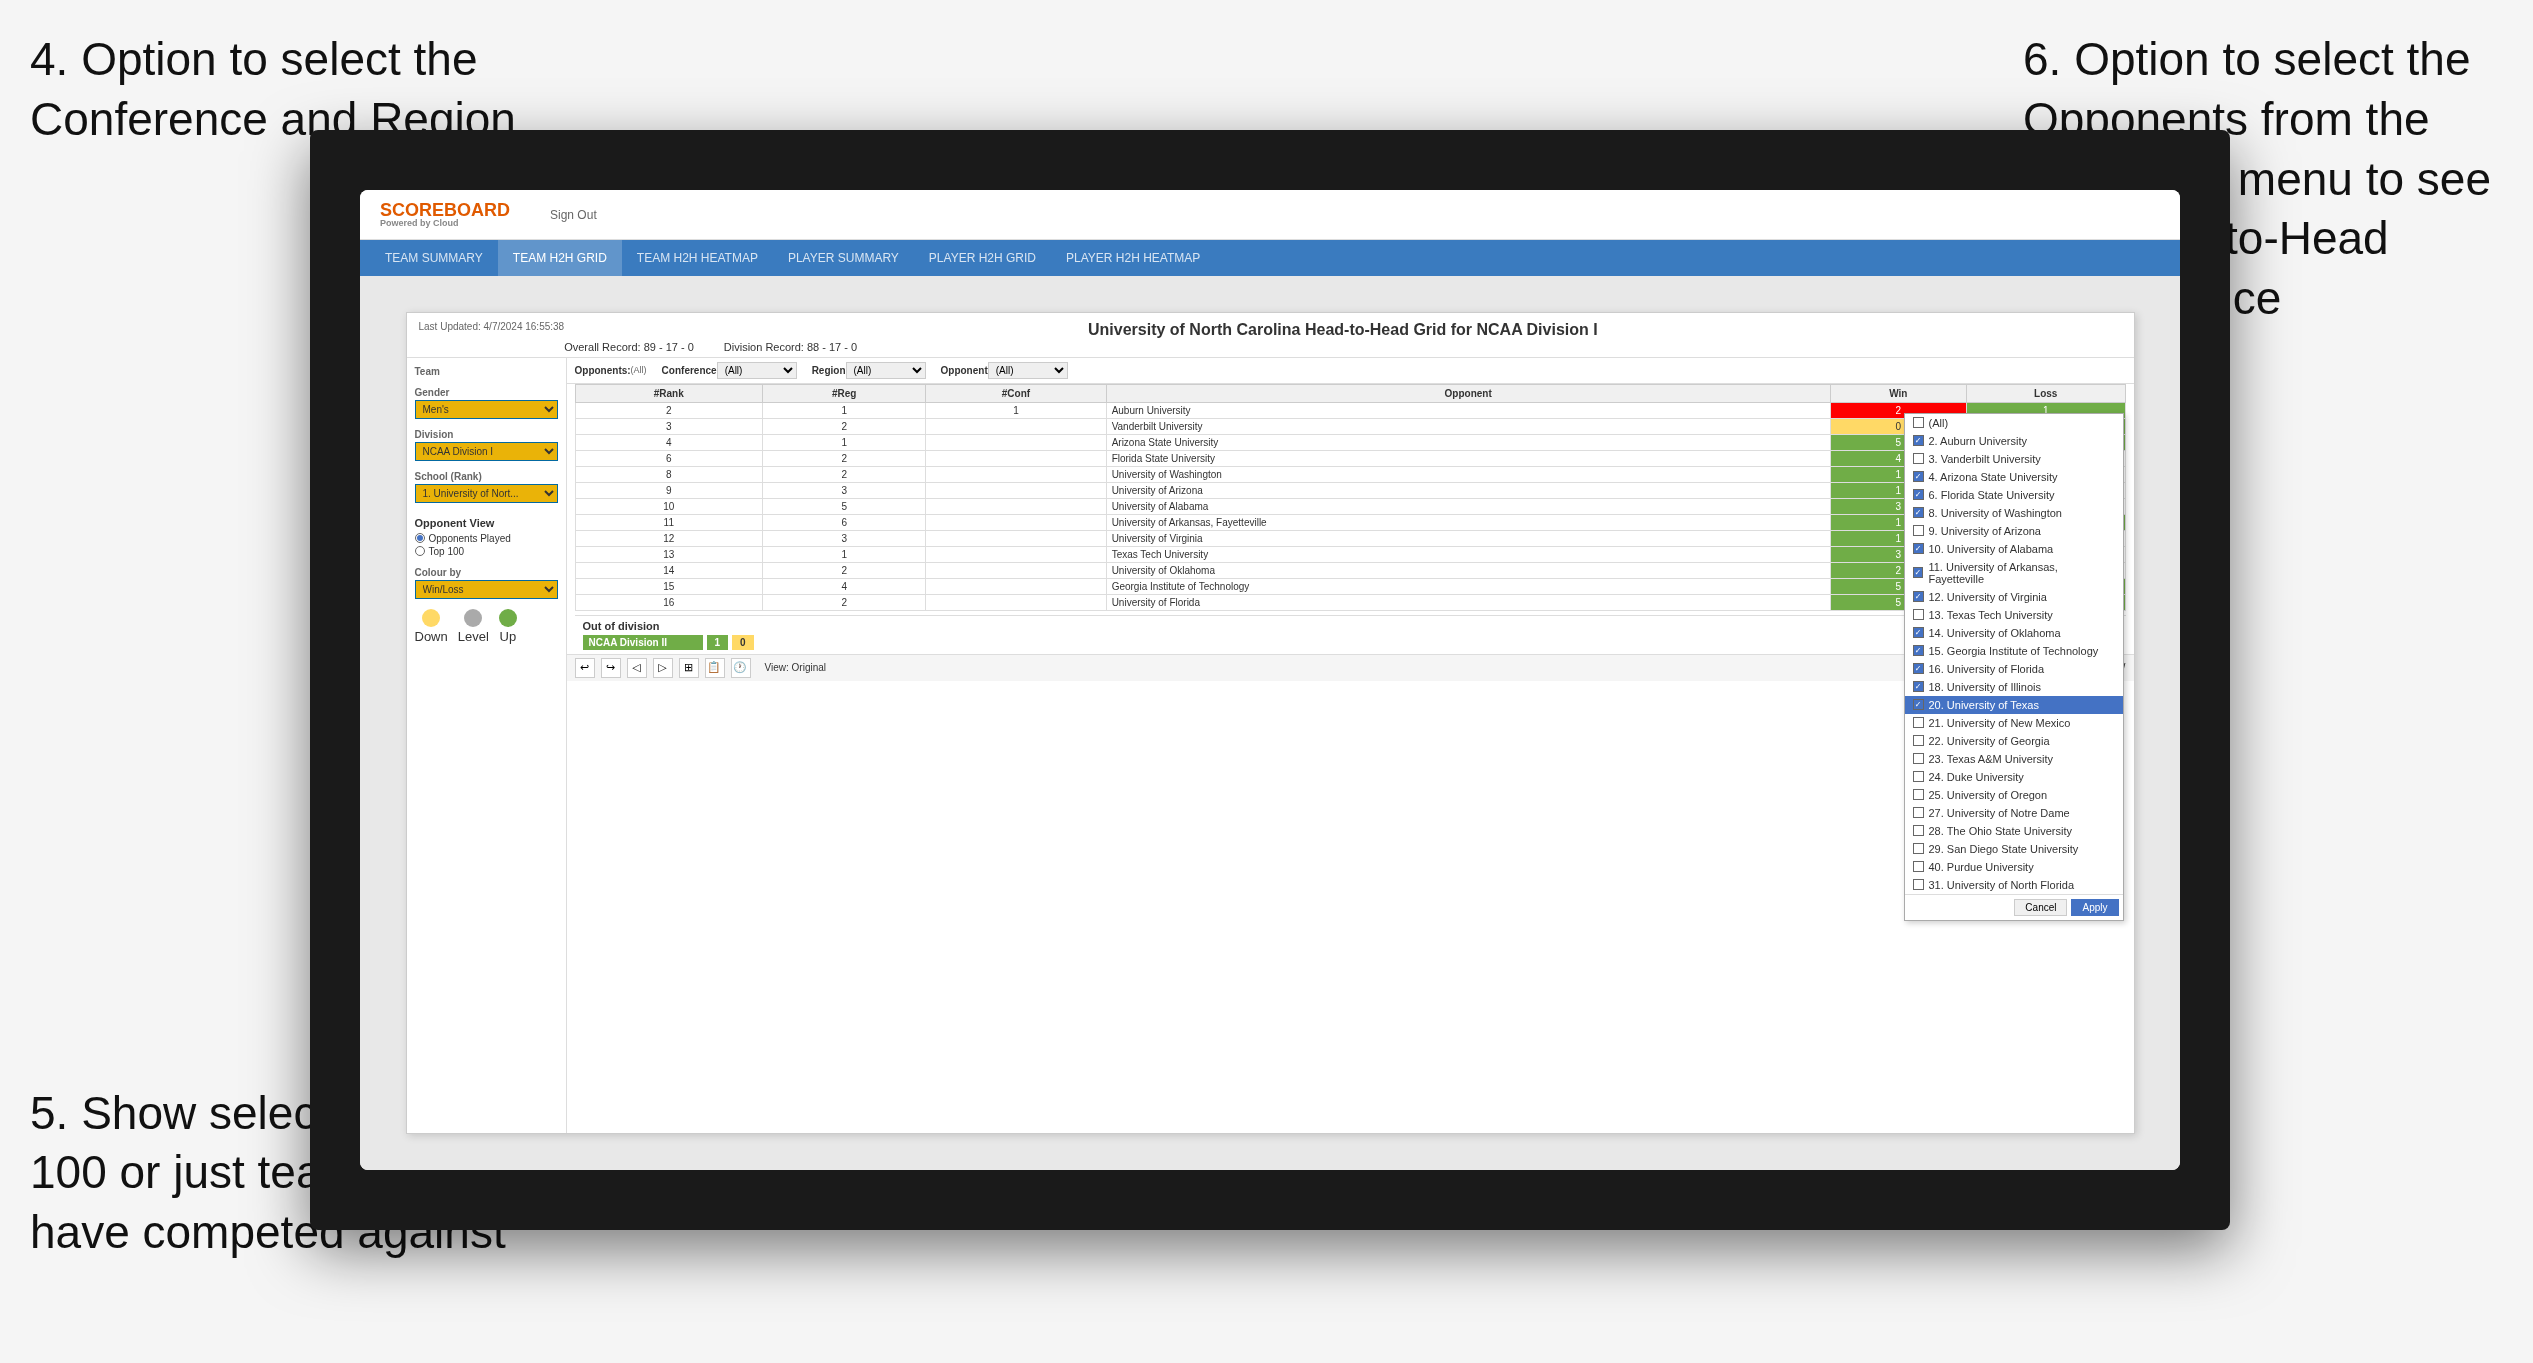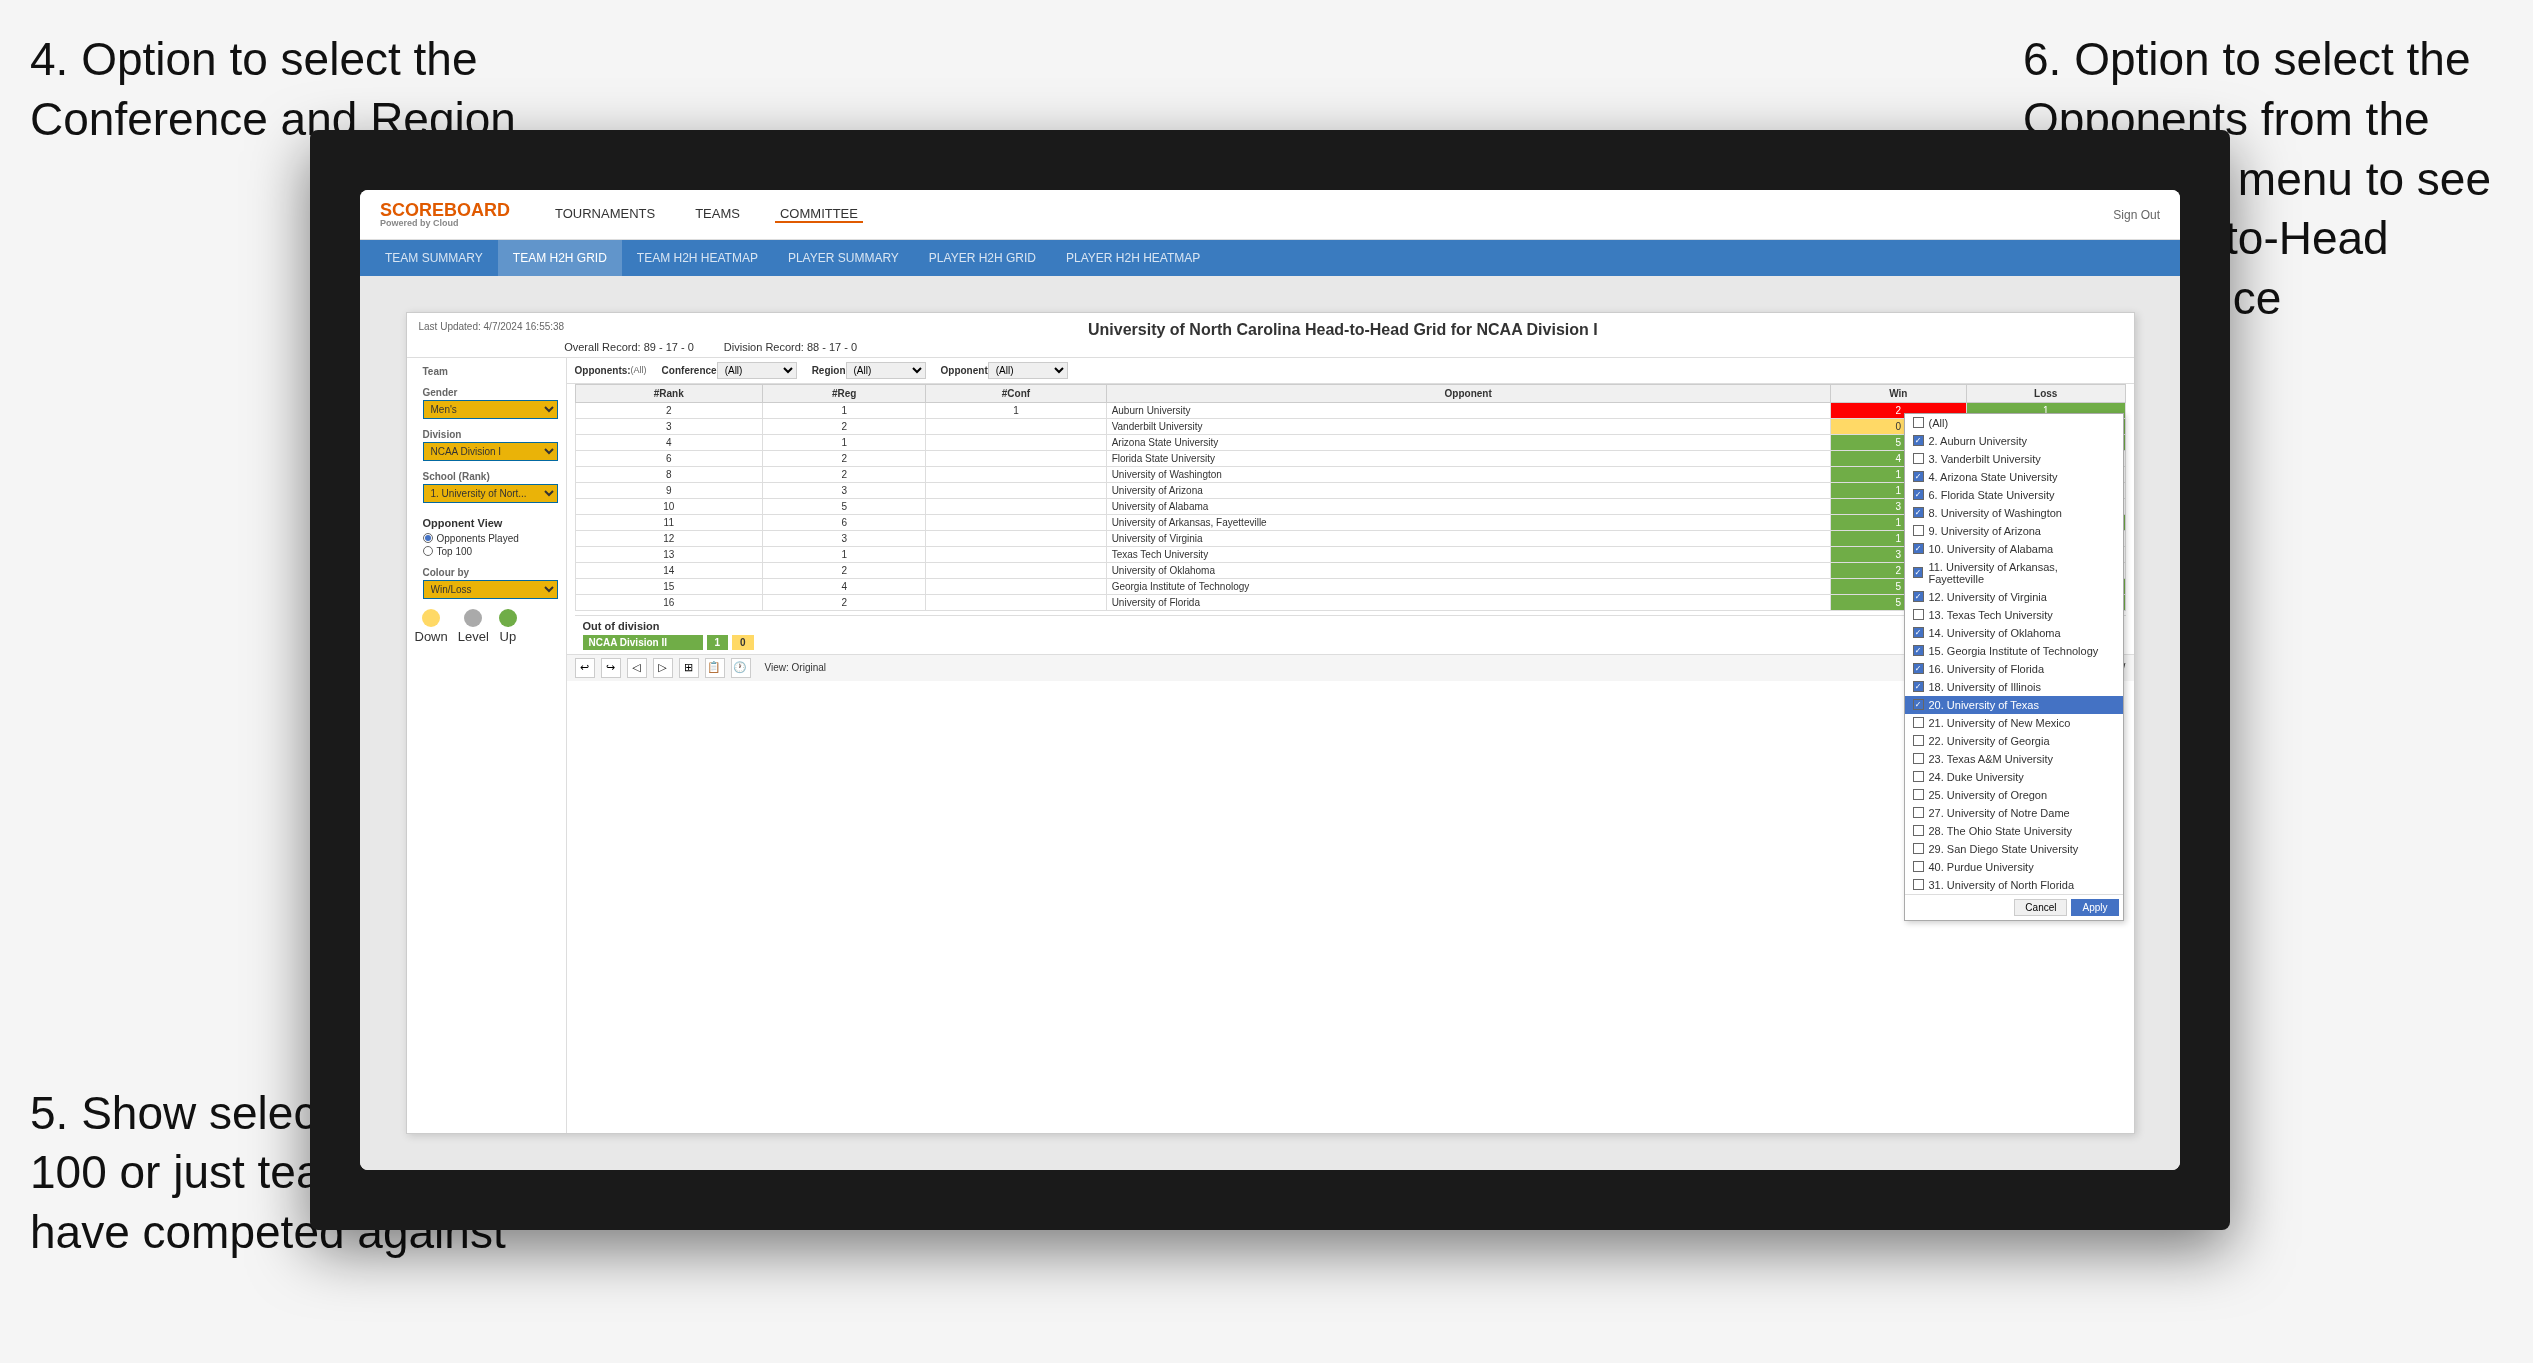--- a/index.html
+++ b/index.html
@@ -213,21 +213,20 @@
     .sidebar {
       width: 160px;
       min-width: 160px;
       border-right: 1px solid #ddd;
       padding: 8px;
       font-size: 11px;
     }
 
     .sidebar-section {
       margin-bottom: 10px;
-      margin-left: 8px;
     }
 
     .sidebar-label {
       font-size: 10px;
       color: #666;
       margin-bottom: 2px;
       font-weight: 600;
     }
 
     .sidebar-select {
@@ -538,25 +537,20 @@
 <div class="annotation annotation-top-right">6. Option to select the Opponents from the dropdown menu to see the Head-to-Head performance</div>
 <div class="annotation annotation-bottom-left">5. Show selection vs Top 100 or just teams they have competed against</div>
 
 <div class="tablet">
   <div class="tablet-screen">
 
     <div class="top-nav">
       <div class="logo">
         <span>SCOREBOARD</span>
         <span class="logo-sub">Powered by Cloud</span>
-      </div>
-      <div class="nav-items">
-        <span class="nav-item">TOURNAMENTS</span>
-        <span class="nav-item">TEAMS</span>
-        <span class="nav-item active">COMMITTEE</span>
       </div>
       <div class="nav-signout">Sign Out</div>
     </div>
 
     <div class="sub-nav">
       <span class="sub-tab">TEAM SUMMARY</span>
       <span class="sub-tab active">TEAM H2H GRID</span>
       <span class="sub-tab">TEAM H2H HEATMAP</span>
       <span class="sub-tab">PLAYER SUMMARY</span>
       <span class="sub-tab">PLAYER H2H GRID</span>

